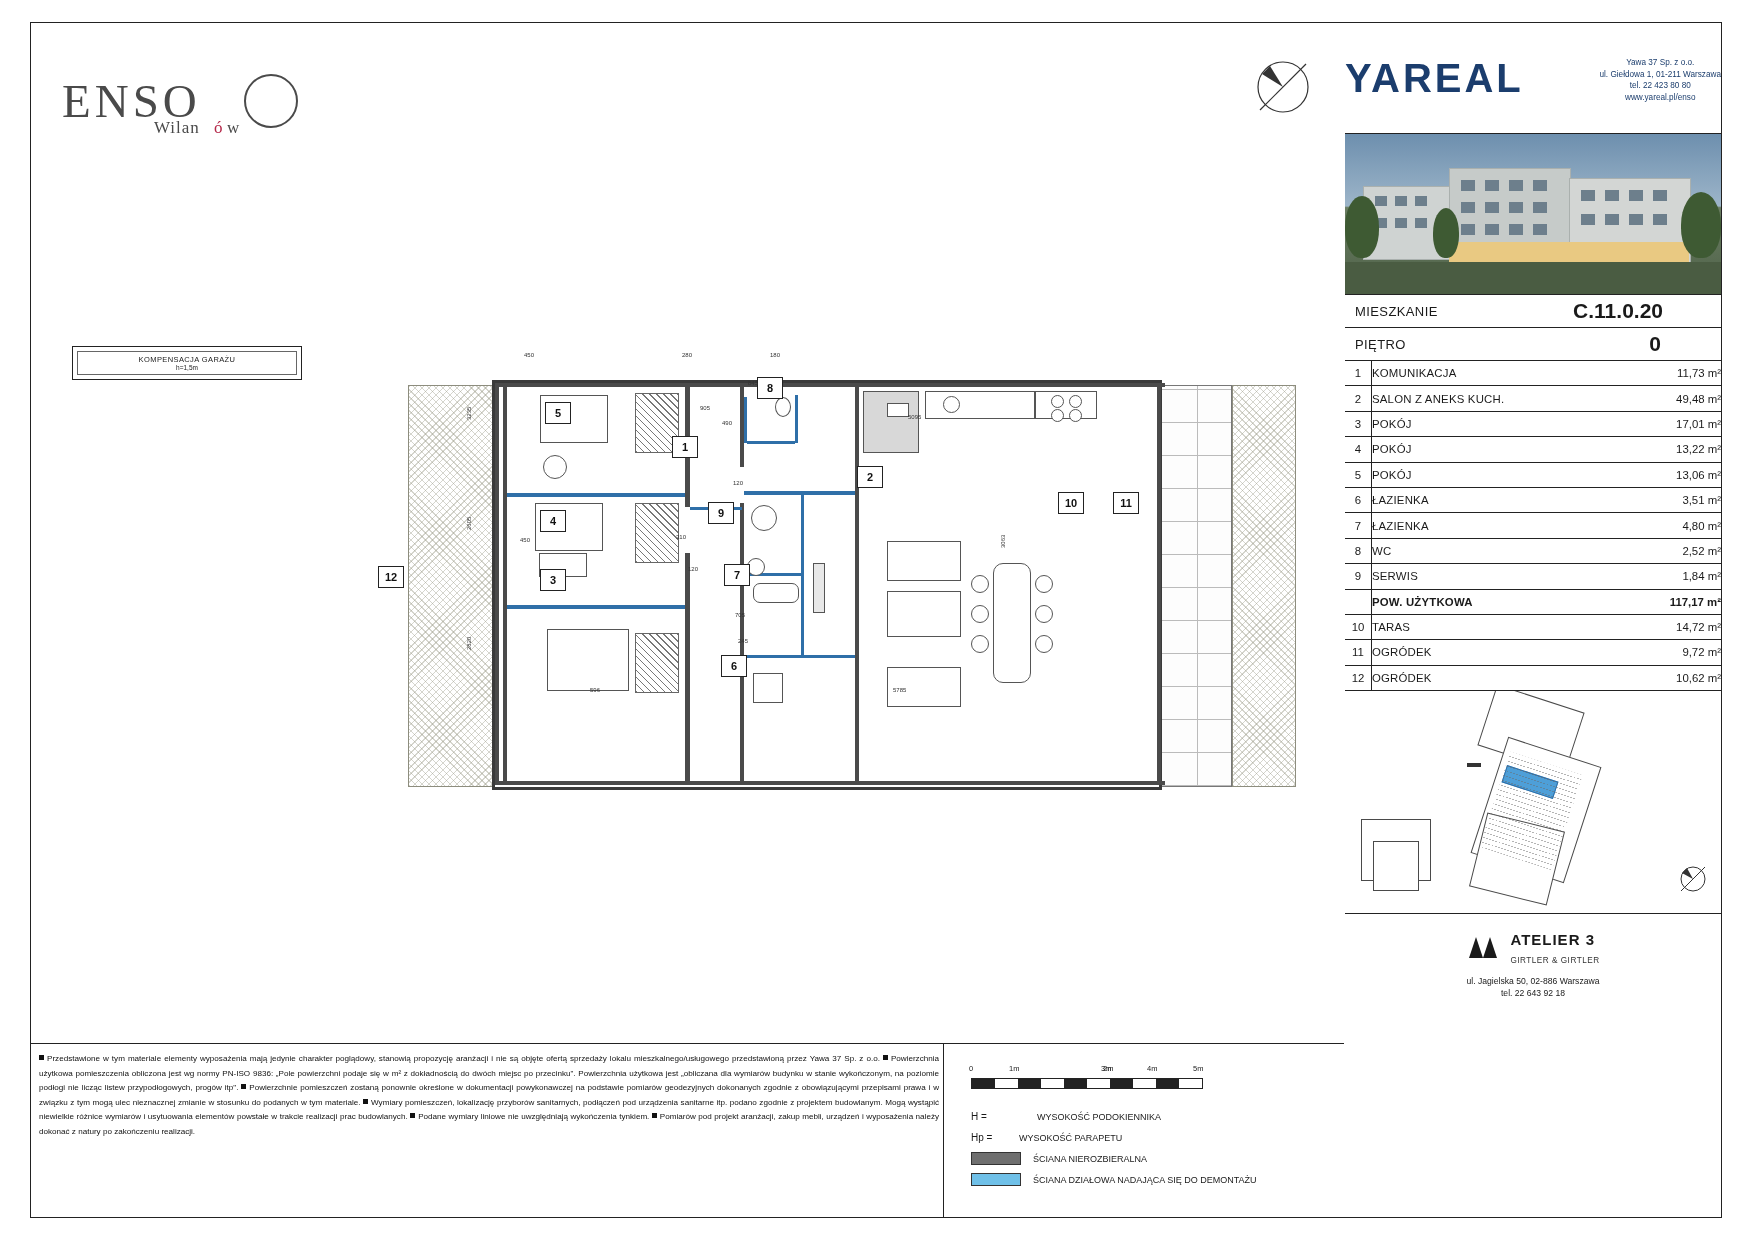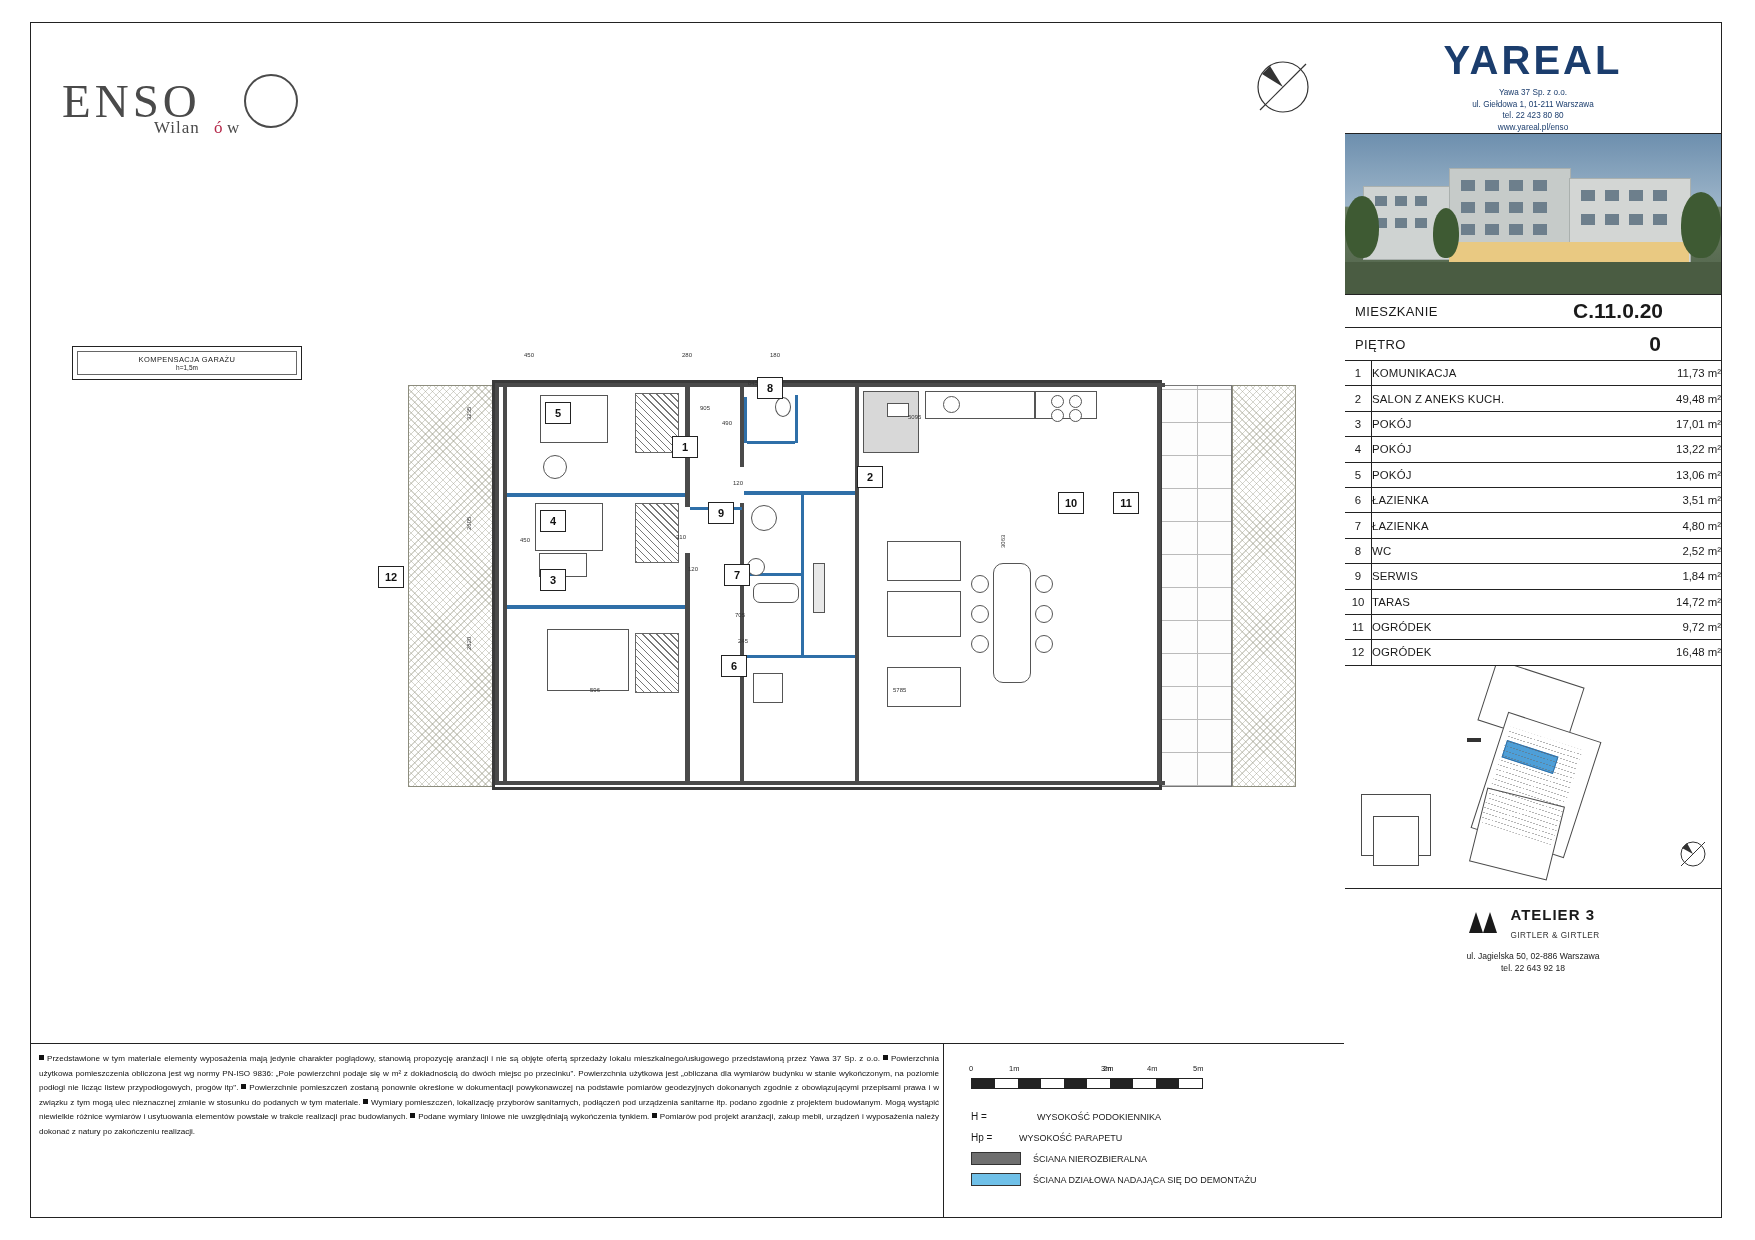--- a/index.html
+++ b/index.html
@@ -40,21 +40,21 @@
   .rnum{position:absolute;width:24px;height:20px;border:1.2px solid #222;background:#fff;
         display:flex;align-items:center;justify-content:center;font-size:11px;font-weight:700;color:#111;}
   .dim{position:absolute;font-size:6px;color:#333;}
   .dimv{position:absolute;font-size:6px;color:#333;transform:rotate(-90deg);transform-origin:left top;}
   .furn{position:absolute;border:1px solid #555;background:#fff;}
   .furn-r{position:absolute;border:1px solid #555;background:#fff;border-radius:50%;}
   .hatch{position:absolute;background:repeating-linear-gradient(45deg,#777 0 1px,transparent 1px 5px);}
 
   
   .rp{position:absolute;left:1345px;top:23px;width:376px;}
-  .rp-logo{height:110px;border-bottom:1.3px solid #222;display:flex;flex-direction:column;align-items:center;justify-content:flex-end;}
+  .rp-logo{height:110px;border-bottom:1.3px solid #222;display:flex;flex-direction:row;align-items:center;justify-content:space-between;}
   .rp-logo .brand{font-size:40px;font-weight:700;letter-spacing:3px;color:#1b3d6d;}
   .rp-logo .addr{font-size:8.2px;line-height:11.5px;text-align:center;color:#1b3d6d;margin-top:4px;}
   .rp-photo{height:160px;border-bottom:1.3px solid #222;position:relative;overflow:hidden;background:linear-gradient(#6d8fae,#9db5c9 45%,#6a7d62 46%,#4e6148);}
   .bld{position:absolute;background:#cfd3d2;border:1px solid #aab0ae;}
   .win{position:absolute;background:#6d7f8c;}
   .tree{position:absolute;background:#3e5a33;border-radius:50% 50% 45% 45%;}
 
   .rp-row{display:flex;align-items:center;border-bottom:1px solid #222;height:32px;}
   .rp-row .lbl{font-size:13px;padding-left:10px;letter-spacing:.4px;}
   .rp-row .big{margin-left:auto;padding-right:58px;font-size:21px;font-weight:700;}
@@ -320,34 +320,39 @@
         <tr>
             <td class="idx">8</td>
             <td class="nm">WC</td>
             <td class="val">2,52 m²</td>
           </tr>
         <tr>
             <td class="idx">9</td>
             <td class="nm">SERWIS</td>
             <td class="val">1,84 m²</td>
           </tr>
+        <tr class="total">
+            <td class="idx"></td>
+            <td class="nm">POW. UŻYTKOWA</td>
+            <td class="val">117,17 m²</td>
+          </tr>
         <tr>
             <td class="idx">10</td>
             <td class="nm">TARAS</td>
             <td class="val">14,72 m²</td>
           </tr>
         <tr>
             <td class="idx">11</td>
             <td class="nm">OGRÓDEK</td>
             <td class="val">9,72 m²</td>
           </tr>
         <tr>
             <td class="idx">12</td>
             <td class="nm">OGRÓDEK</td>
-            <td class="val">16,48 m²</td>
+            <td class="val">10,62 m²</td>
           </tr>
       </tbody>
     </table>
 
     <div class="keyplan">
       <div class="kp" style="left:140px;top:6px;width:90px;height:62px;transform:rotate(18deg);"></div>
       <div class="kp" style="left:142px;top:58px;width:96px;height:120px;transform:rotate(18deg);"></div>
       <div class="kp-hl" style="left:158px;top:82px;width:52px;height:16px;transform:rotate(18deg);"></div>
       <div class="kp" style="left:16px;top:128px;width:68px;height:60px;"></div>
       <div class="kp" style="left:28px;top:150px;width:44px;height:48px;"></div>

